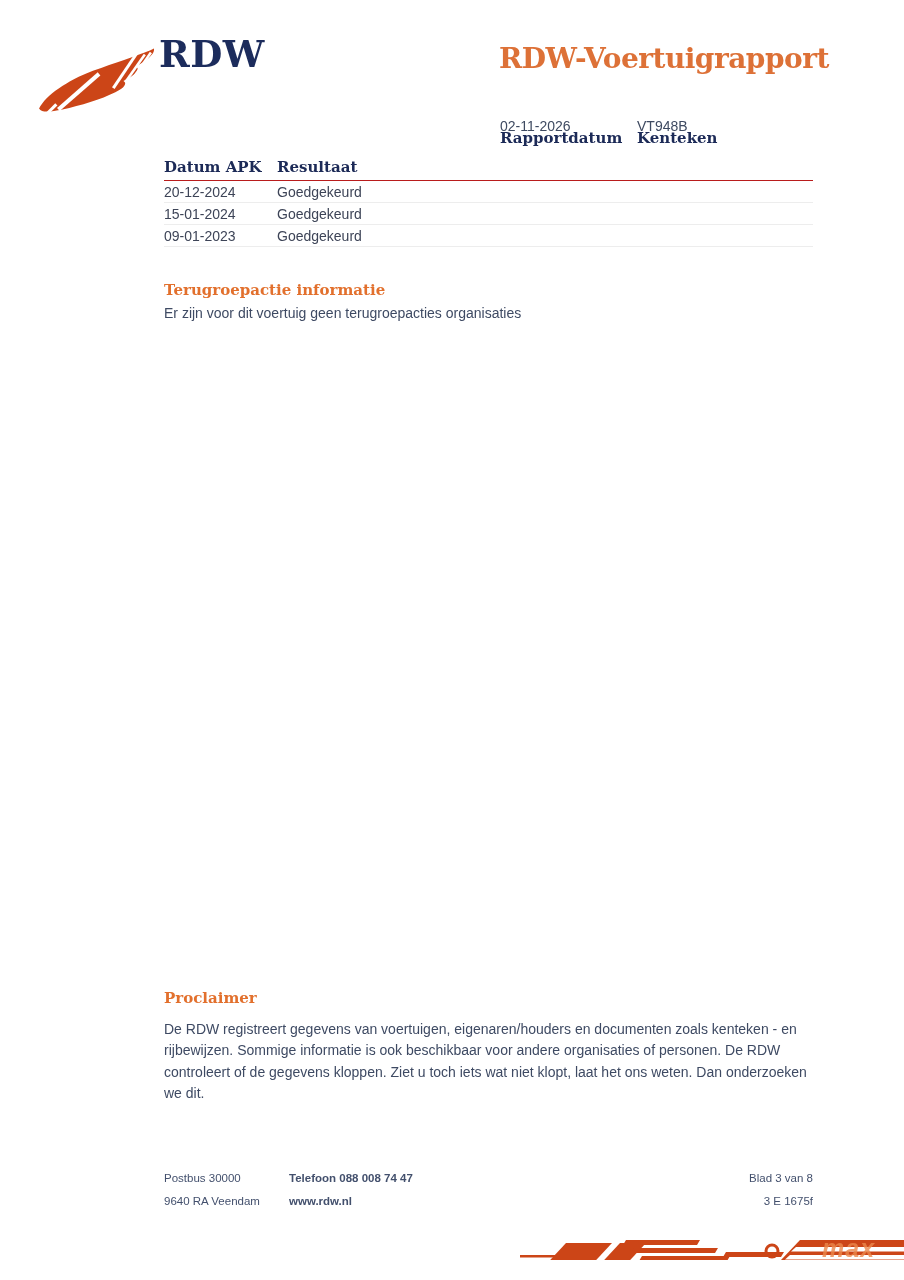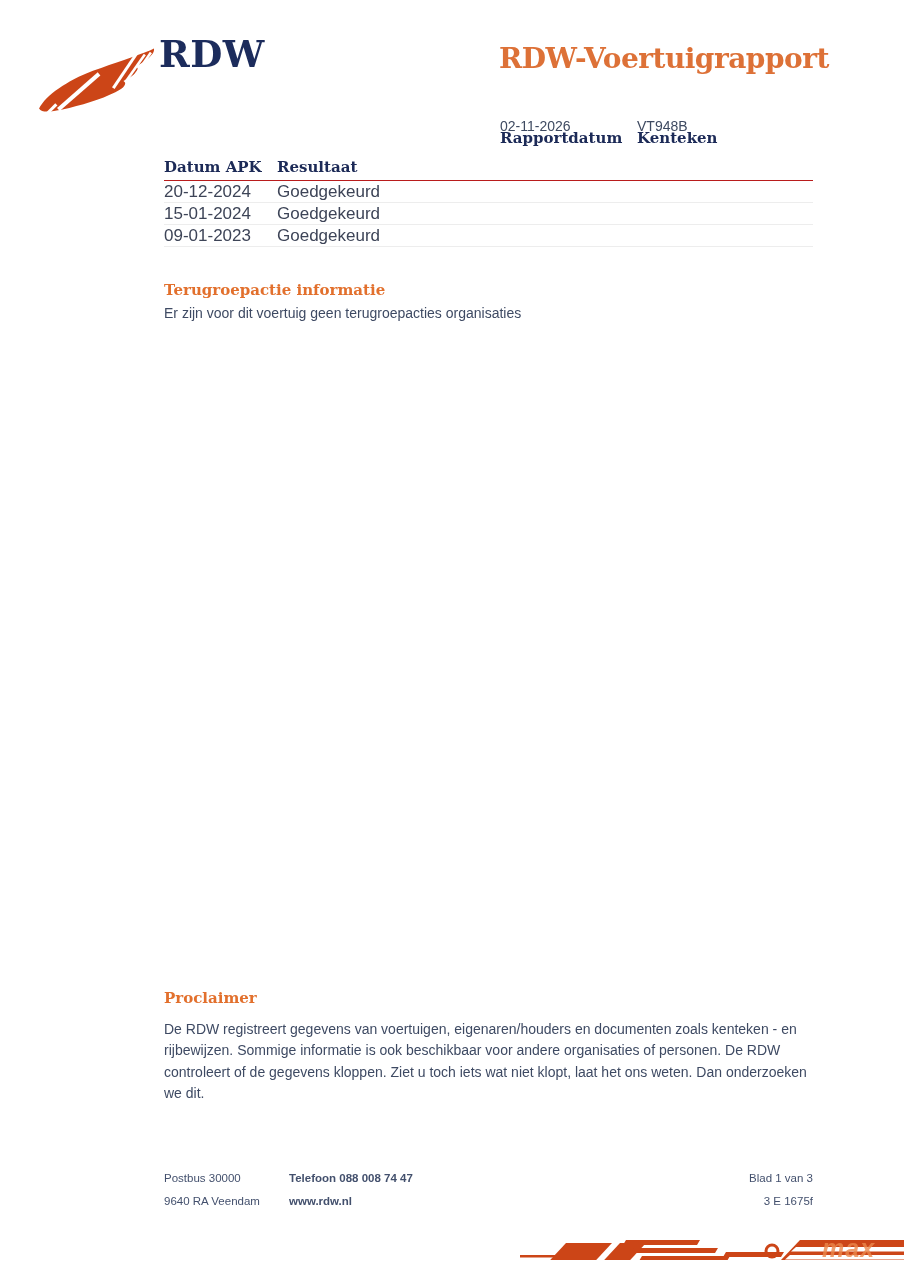--- a/index.html
+++ b/index.html
@@ -44,21 +44,21 @@
     border-bottom:1px solid #b91c1c;
     padding-bottom:4px;
   }
   .apk-head span{
     font-family:"DejaVu Serif",serif;font-weight:bold;
     font-size:15px;color:#1c2a57;
   }
   .apk-data{
     height:21px;
     border-bottom:1px solid #ededed;
-    font-size:17px;color:#3d4457;
+    font-size:14px;color:#3d4457;
   }
 
   
   .section-heading{
     position:absolute;left:164px;
     font-family:"DejaVu Serif",serif;font-weight:bold;
     font-size:15px;color:#e2702d;
   }
   .section-body{
     position:absolute;left:164px;width:649px;
@@ -137,21 +137,21 @@
 
   <div class="section-heading h-terugroep">Terugroepactie informatie</div>
   <div class="section-body b-terugroep">Er zijn voor dit voertuig geen terugroepacties organisaties</div>
 
   <div class="section-heading h-proclaimer">Proclaimer</div>
   <div class="section-body b-proclaimer">De RDW registreert gegevens van voertuigen, eigenaren/houders en documenten zoals kenteken - en rijbewijzen. Sommige informatie is ook beschikbaar voor andere organisaties of personen. De RDW controleert of de gegevens kloppen. Ziet u toch iets wat niet klopt, laat het ons weten. Dan onderzoeken we dit.</div>
 
   <div class="footer-line footer-line-1">
     <span class="footer-col-a">Postbus 30000</span>
     <span class="footer-col-b">Telefoon 088 008 74 47</span>
-    <span class="footer-col-c">Blad 1 van 3</span>
+    <span class="footer-col-c">Blad 3 van 8</span>
   </div>
   <div class="footer-line footer-line-2">
     <span class="footer-col-a">9640 RA Veendam</span>
     <span class="footer-col-b">www.rdw.nl</span>
     <span class="footer-col-c">3 E 1675f</span>
   </div>
 
   <svg class="footer-stripes" viewBox="0 0 404 42" aria-hidden="true">
     <g fill="#cc4517">
       <rect x="20" y="17" width="48" height="2.5"></rect>

